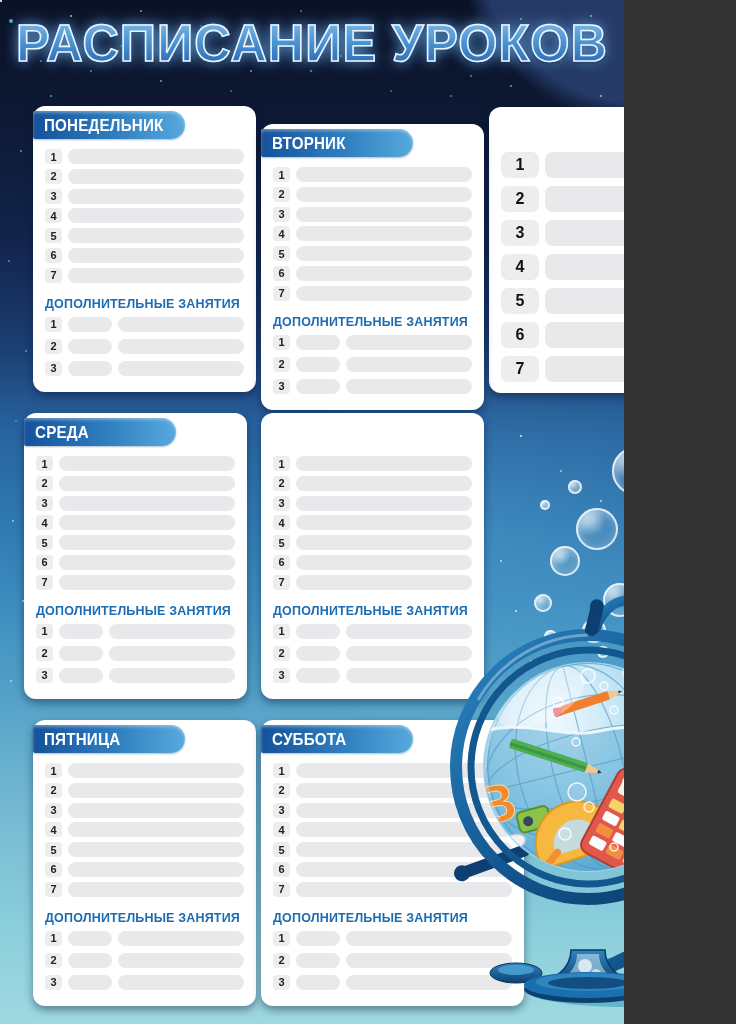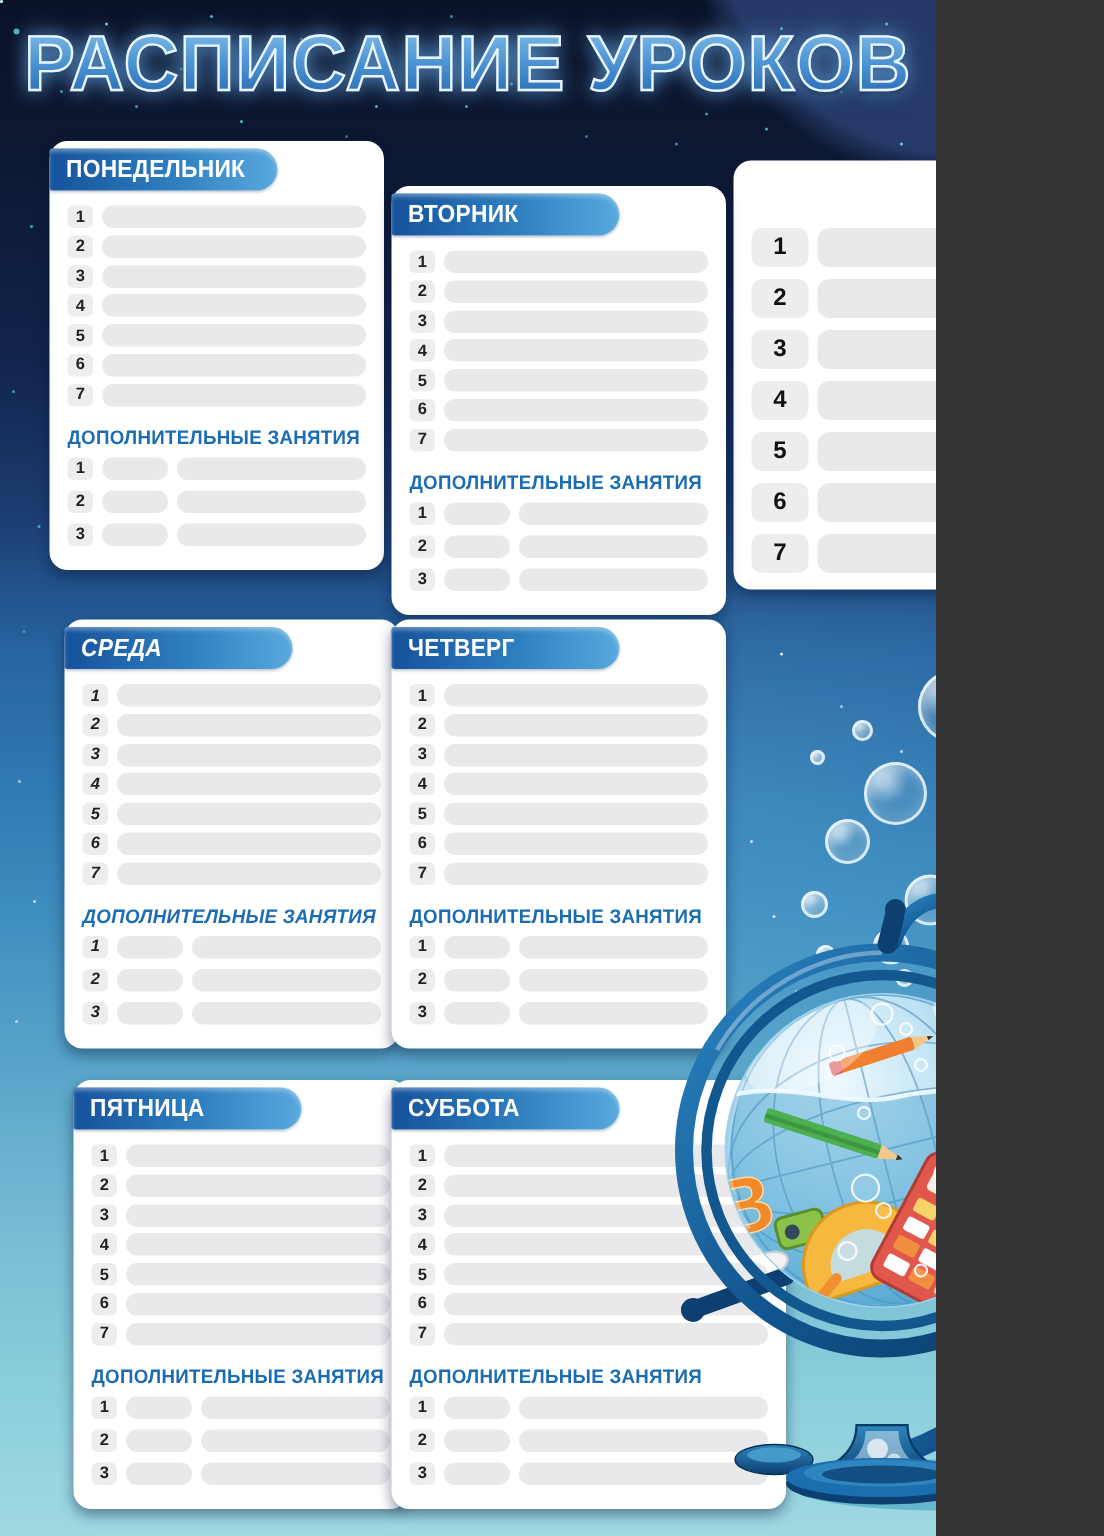--- a/index.html
+++ b/index.html
@@ -142,21 +142,21 @@
       <span class="num">6</span>
       <span class="line"></span>
     </div>
             <div class="row">
       <span class="num">7</span>
       <span class="line"></span>
     </div>
           </div>
       </div>
     </section>
-  <section class="card day-card" style="left: 33px; top: 94px; text-align: right;">
+  <section class="card day-card" style="left: 33px; top: 106px; text-align: right;">
       <div class="ribbon">
         <span class="ribbon-text">ПОНЕДЕЛЬНИК</span>
       </div>
       <div class="card-body">
         <div class="rows lesson-rows">
             <div class="row">
       <span class="num">1</span>
       <span class="line"></span>
     </div>
             <div class="row">
@@ -252,21 +252,21 @@
       <span class="line"></span>
     </div>
             <div class="row">
       <span class="num">3</span>
       <span class="line short"></span>
       <span class="line"></span>
     </div>
           </div>
       </div>
     </section>
-      <section class="card day-card" style="left: 43px; top: 413px; font-style: italic;">
+      <section class="card day-card" style="left: 24px; top: 413px;">
       <div class="ribbon">
         <span class="ribbon-text">СРЕДА</span>
       </div>
       <div class="card-body">
         <div class="rows lesson-rows">
             <div class="row">
       <span class="num">1</span>
       <span class="line"></span>
     </div>
             <div class="row">
@@ -308,23 +308,20 @@
     </div>
             <div class="row">
       <span class="num">3</span>
       <span class="line short"></span>
       <span class="line"></span>
     </div>
           </div>
       </div>
     </section>
       <section class="card day-card" style="left: 261px; top: 413px;">
-      <div class="ribbon">
-        <span class="ribbon-text">ЧЕТВЕРГ</span>
-      </div>
       <div class="card-body">
         <div class="rows lesson-rows">
             <div class="row">
       <span class="num">1</span>
       <span class="line"></span>
     </div>
             <div class="row">
       <span class="num">2</span>
       <span class="line"></span>
     </div>
@@ -362,21 +359,21 @@
       <span class="line"></span>
     </div>
             <div class="row">
       <span class="num">3</span>
       <span class="line short"></span>
       <span class="line"></span>
     </div>
           </div>
       </div>
     </section>
-      <section class="card day-card" style="left: 49px; top: 720px;">
+      <section class="card day-card" style="left: 33px; top: 720px;">
       <div class="ribbon">
         <span class="ribbon-text">ПЯТНИЦА</span>
       </div>
       <div class="card-body">
         <div class="rows lesson-rows">
             <div class="row">
       <span class="num">1</span>
       <span class="line"></span>
     </div>
             <div class="row">

